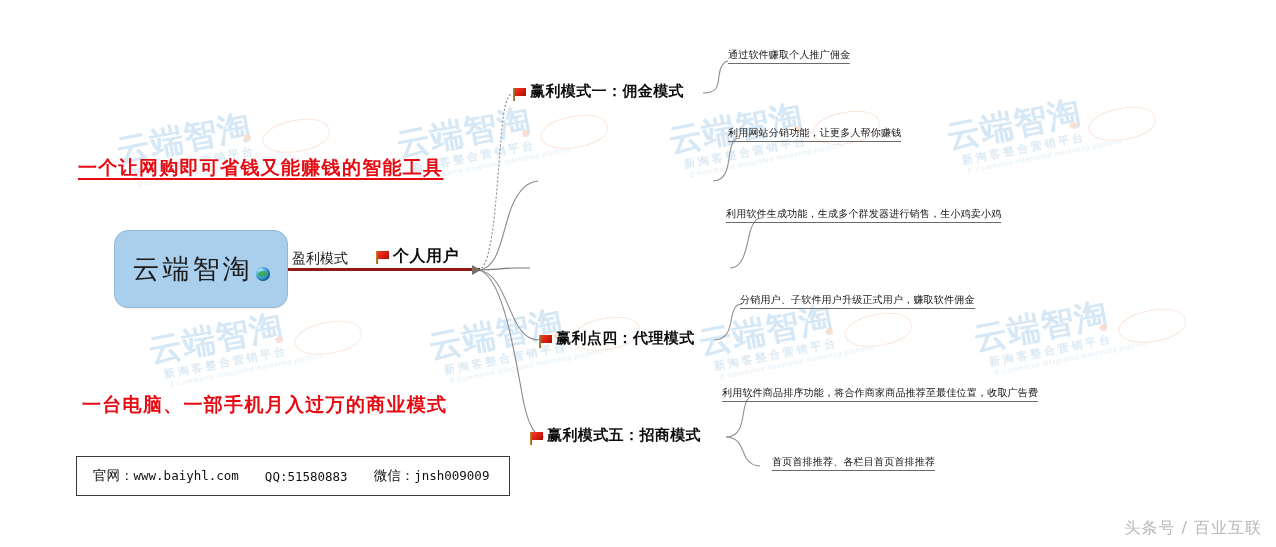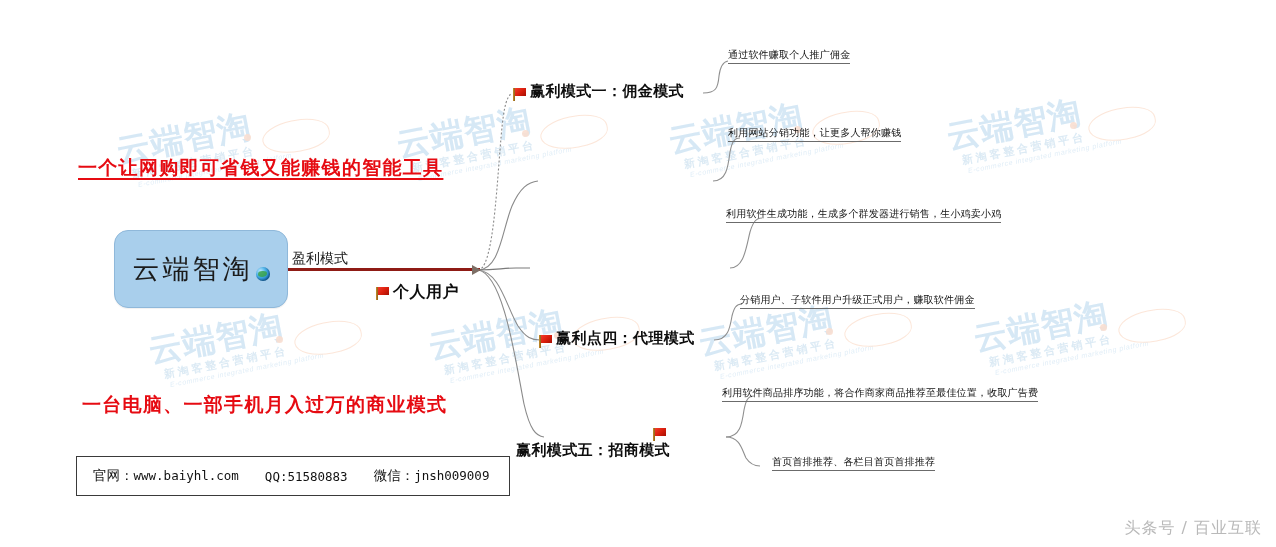--- a/index.html
+++ b/index.html
@@ -72,21 +72,21 @@
     content:"";position:absolute;right:-1px;top:-3px;
     border-left:9px solid #7d6f66;border-top:5px solid transparent;border-bottom:5px solid transparent;
   }
   .trunk-label{
     position:absolute;left:292px;top:250px;z-index:5;
     font-family:"DejaVu Sans","Liberation Sans",sans-serif;
     font-size:14px;color:#1a1a1a;white-space:nowrap;
   }
   .trunk-node{
     position:absolute;left:375px;top:246px;z-index:5;
-    display:flex;align-items:center;white-space:nowrap;margin-top:36px;
+    display:flex;align-items:center;white-space:nowrap;
   }
   .trunk-node .txt{
     font-family:"DejaVu Sans","Liberation Sans",sans-serif;
     font-size:16px;font-weight:700;color:#0d0d0d;letter-spacing:.5px;
   }
 
   
   .flag{
     position:relative;display:inline-block;width:15px;height:15px;
     margin-right:3px;flex:0 0 auto;top:1px;
@@ -273,21 +273,21 @@
 
   <div class="branch" style="left:538px;top:329px;">
     <span class="flag">
         <span class="pole"></span>
         <span class="cloth"></span>
       </span>
     <span class="txt">赢利点四：代理模式</span>
   </div>
   <div class="leaf" style="left:740px;top:293px;">分销用户、子软件用户升级正式用户，赚取软件佣金</div>
 
-  <div class="branch" style="left:516px;top:426px;flex-direction:column;">
+  <div class="branch" style="left:529px;top:426px;">
     <span class="flag">
         <span class="pole"></span>
         <span class="cloth"></span>
       </span>
     <span class="txt">赢利模式五：招商模式</span>
   </div>
   <div class="leaf" style="left:722px;top:386px;">利用软件商品排序功能，将合作商家商品推荐至最佳位置，收取广告费</div>
   <div class="leaf" style="left:772px;top:455px;">首页首排推荐、各栏目首页首排推荐</div>
 
   <div class="headline underline" style="left:78px;top:155px;">一个让网购即可省钱又能赚钱的智能工具</div>

